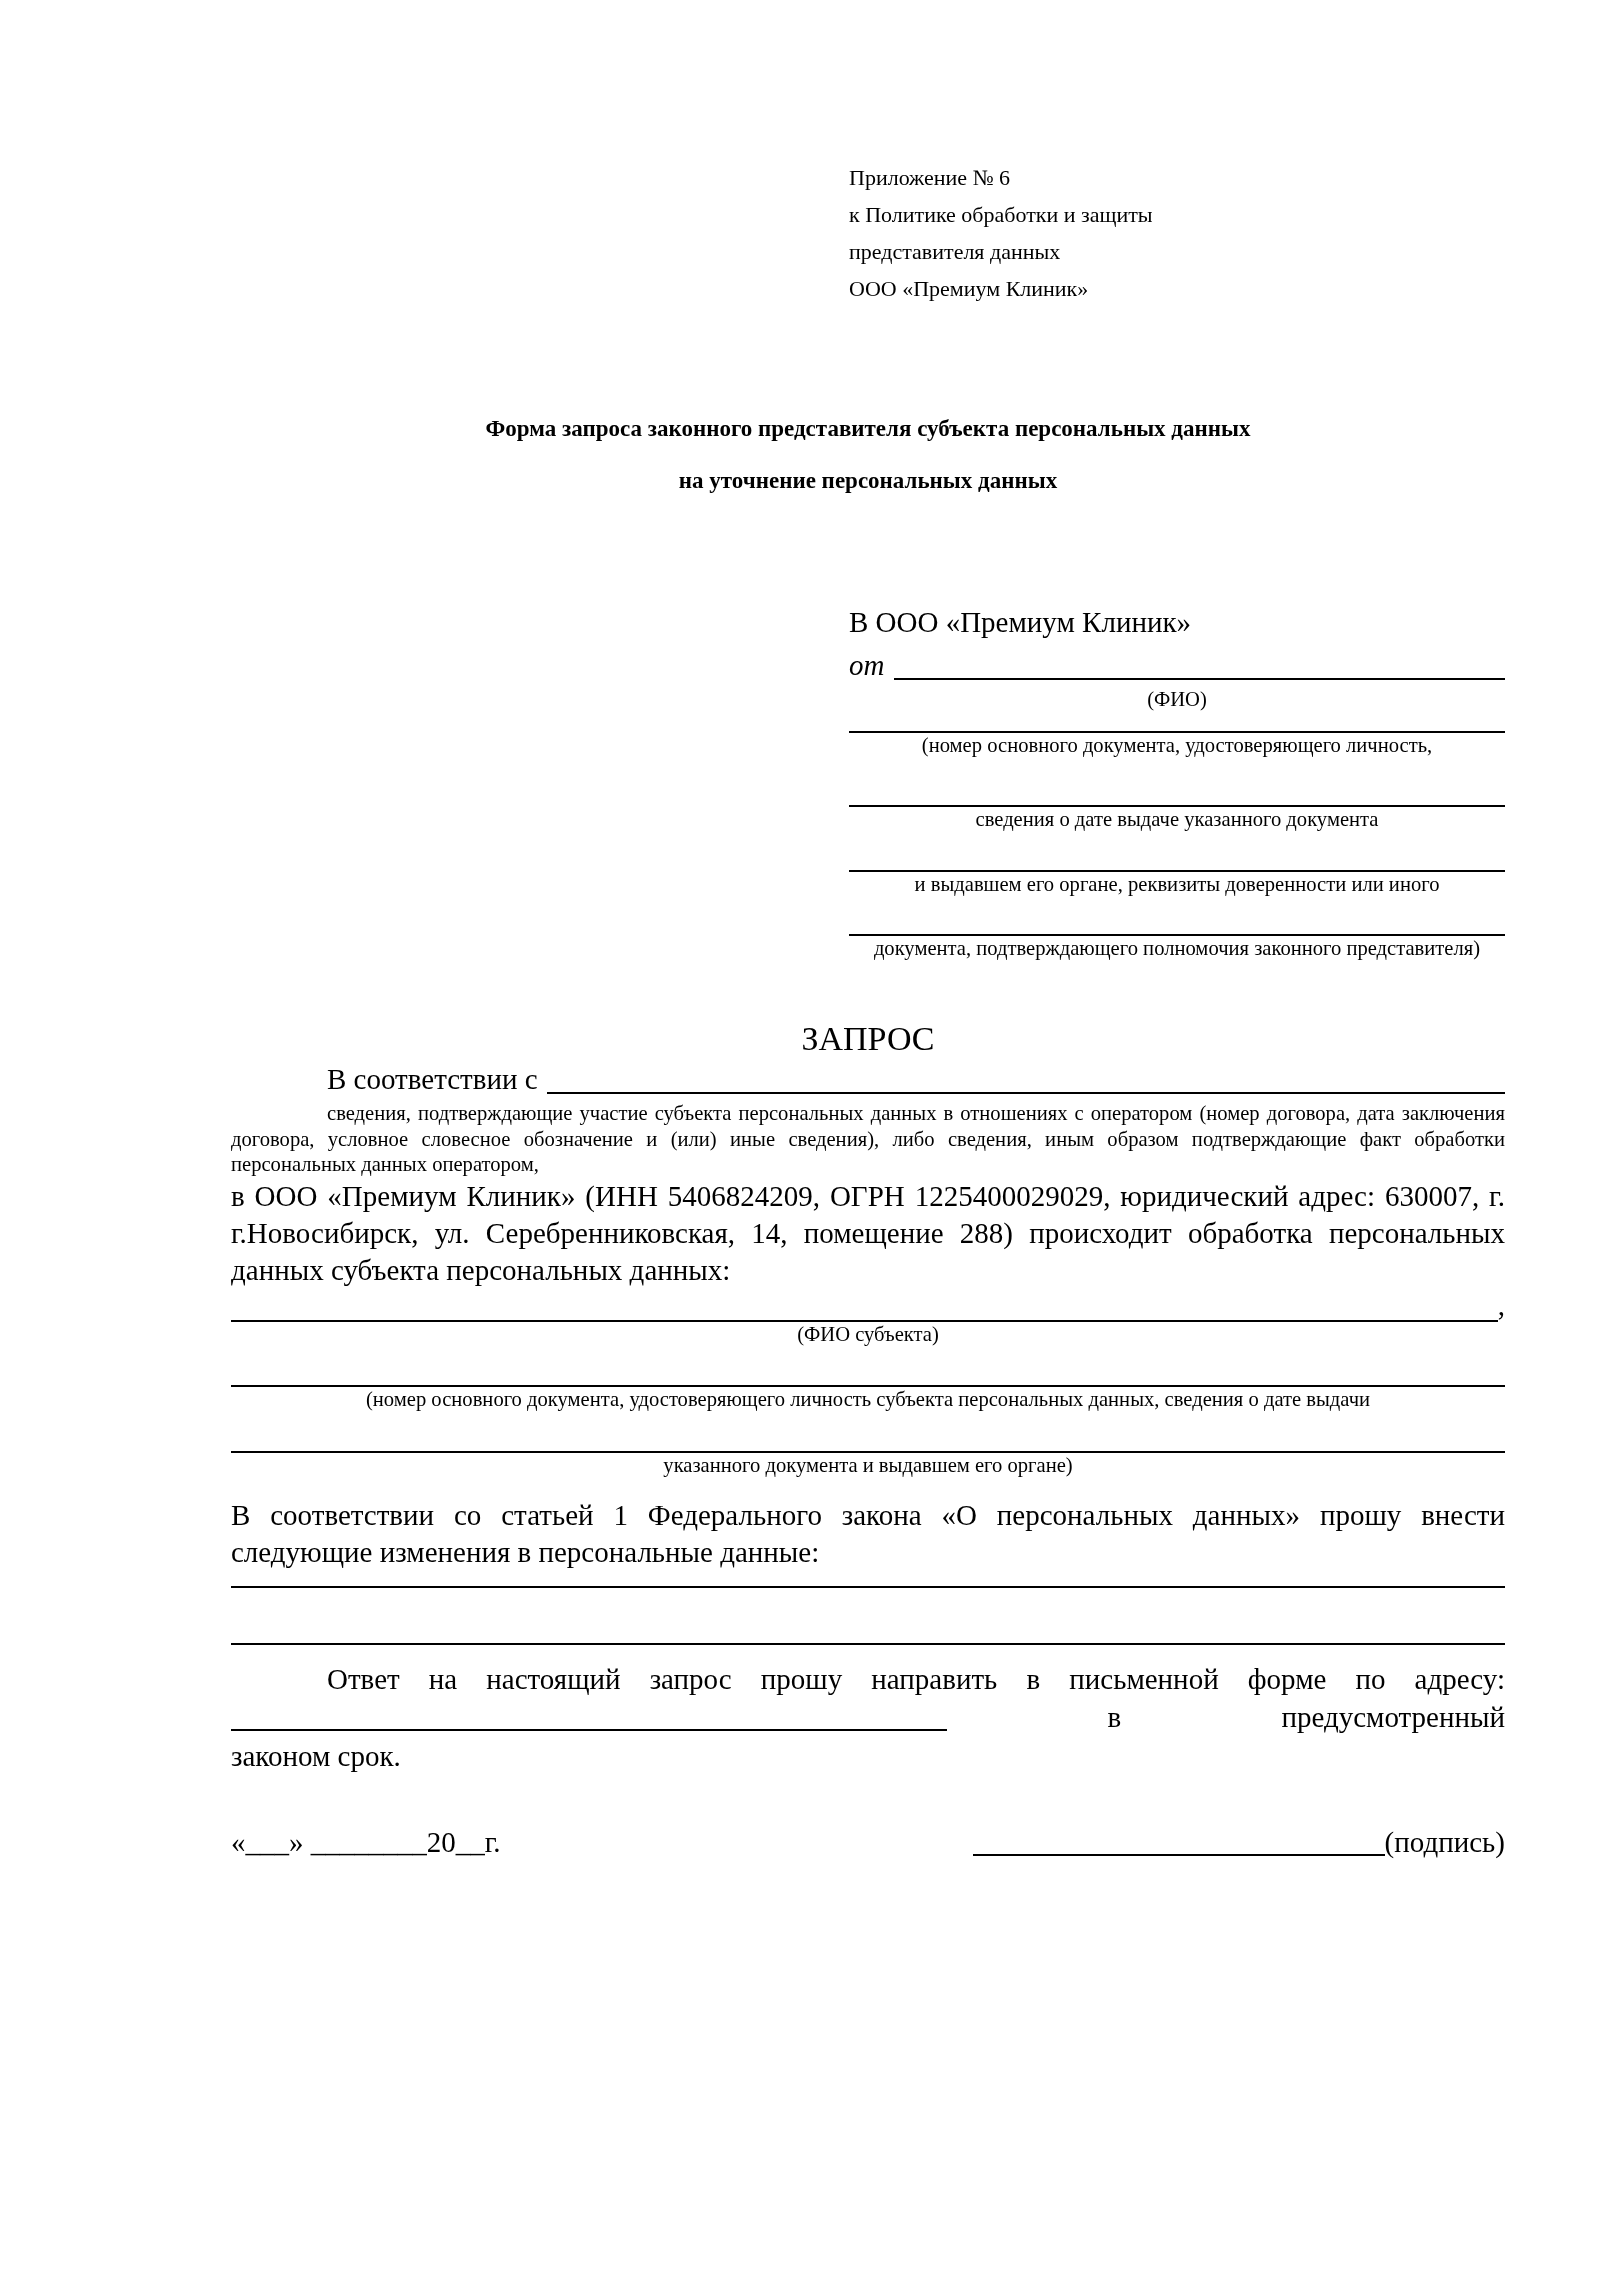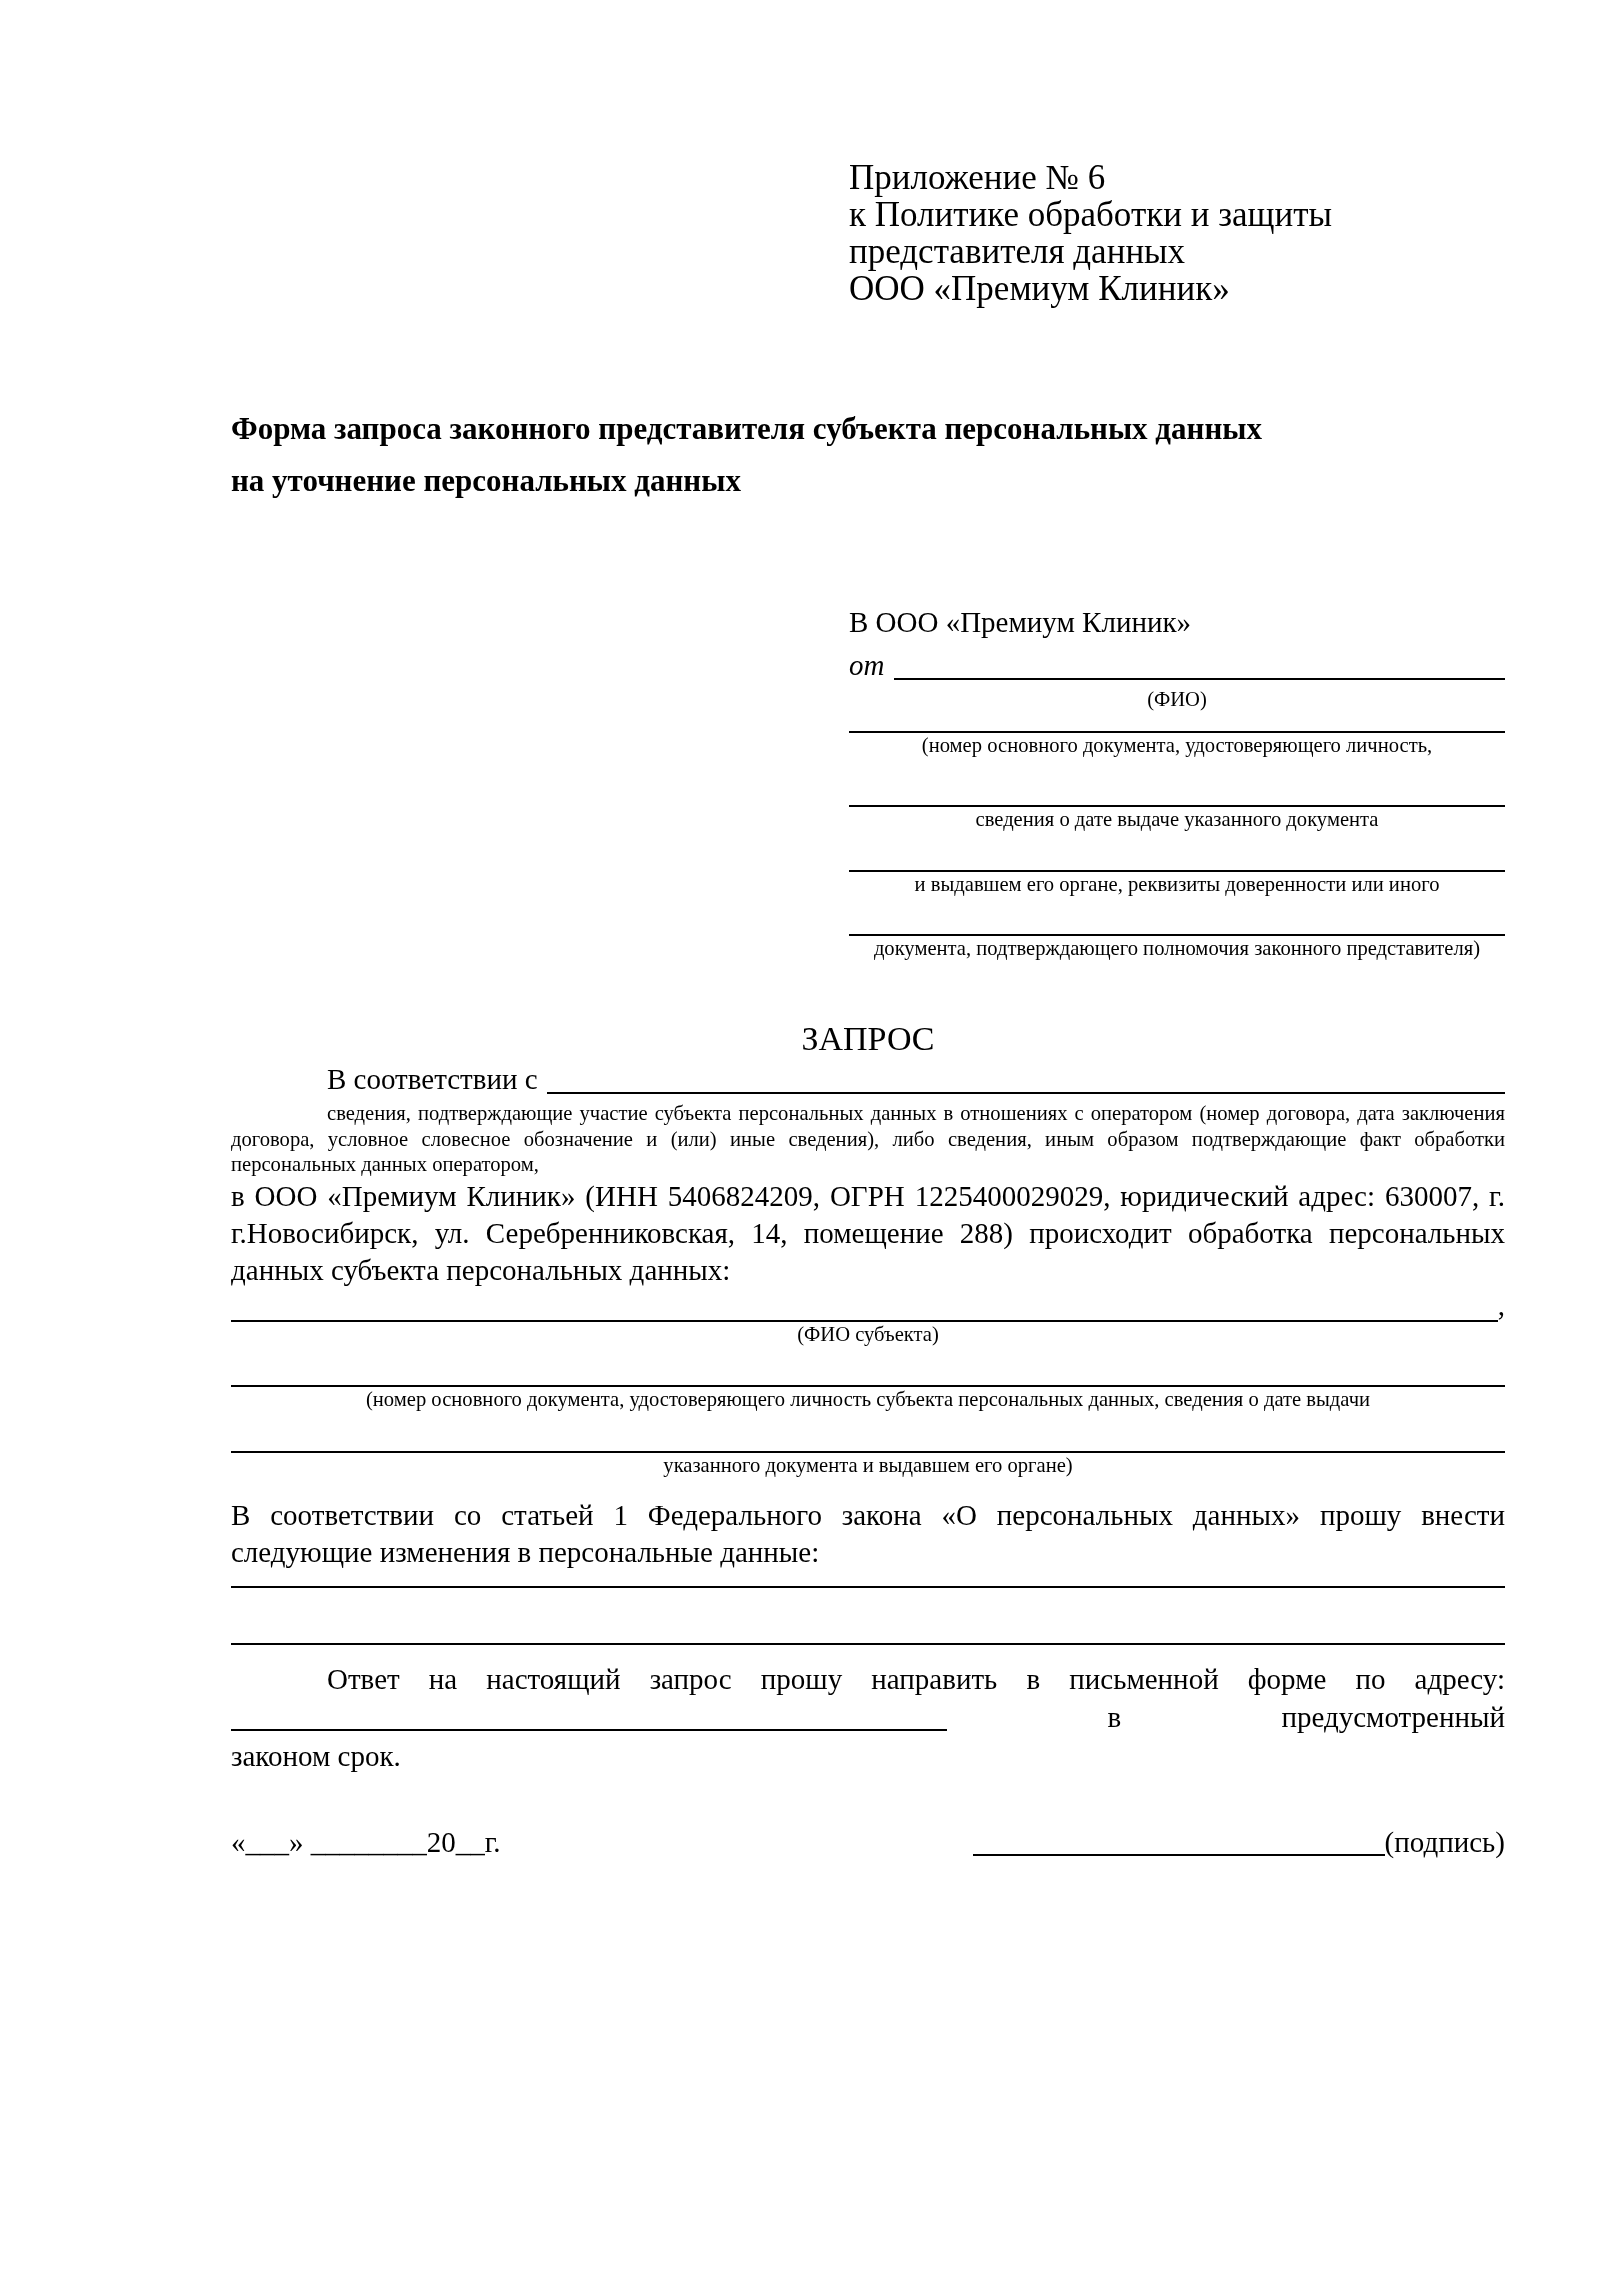--- a/index.html
+++ b/index.html
@@ -4,24 +4,24 @@
 <style>
   html,body{margin:0;padding:0;background:#e8e8e8;}
   .page{
     width:1621px;height:2293px;background:#ffffff;position:relative;
     font-family:"Liberation Serif","DejaVu Serif",serif;color:#000;
     margin:0 auto;overflow:hidden;
   }
   .content{position:absolute;left:231px;width:1274px;top:159px;}
 
   
-  .annex{margin-left:618px;font-size:35px;line-height:37px;}
+  .annex{margin-left:618px;font-size:22px;line-height:37px;}
 
   
-  .title{margin-top:96px;font-weight:700;font-size:31px;line-height:52px;}
+  .title{margin-top:96px;text-align:center;font-weight:700;font-size:23px;line-height:52px;}
 
   
   .addressee{margin-top:94px;margin-left:618px;font-size:29px;}
   .addr-to{line-height:43px;}
   .row{display:flex;}
   .row .fill{flex:1 1 auto;border-bottom:2.9px solid #000;align-self:flex-end;margin-bottom:6.9px;}
   .addr-from{line-height:43px;font-style:italic;}
   .addr-from .fill{margin-left:9.8px;}
   .cap{font-size:20.6px;line-height:24.5px;text-align:center;}
   .bline{border-bottom:2.9px solid #000;}

